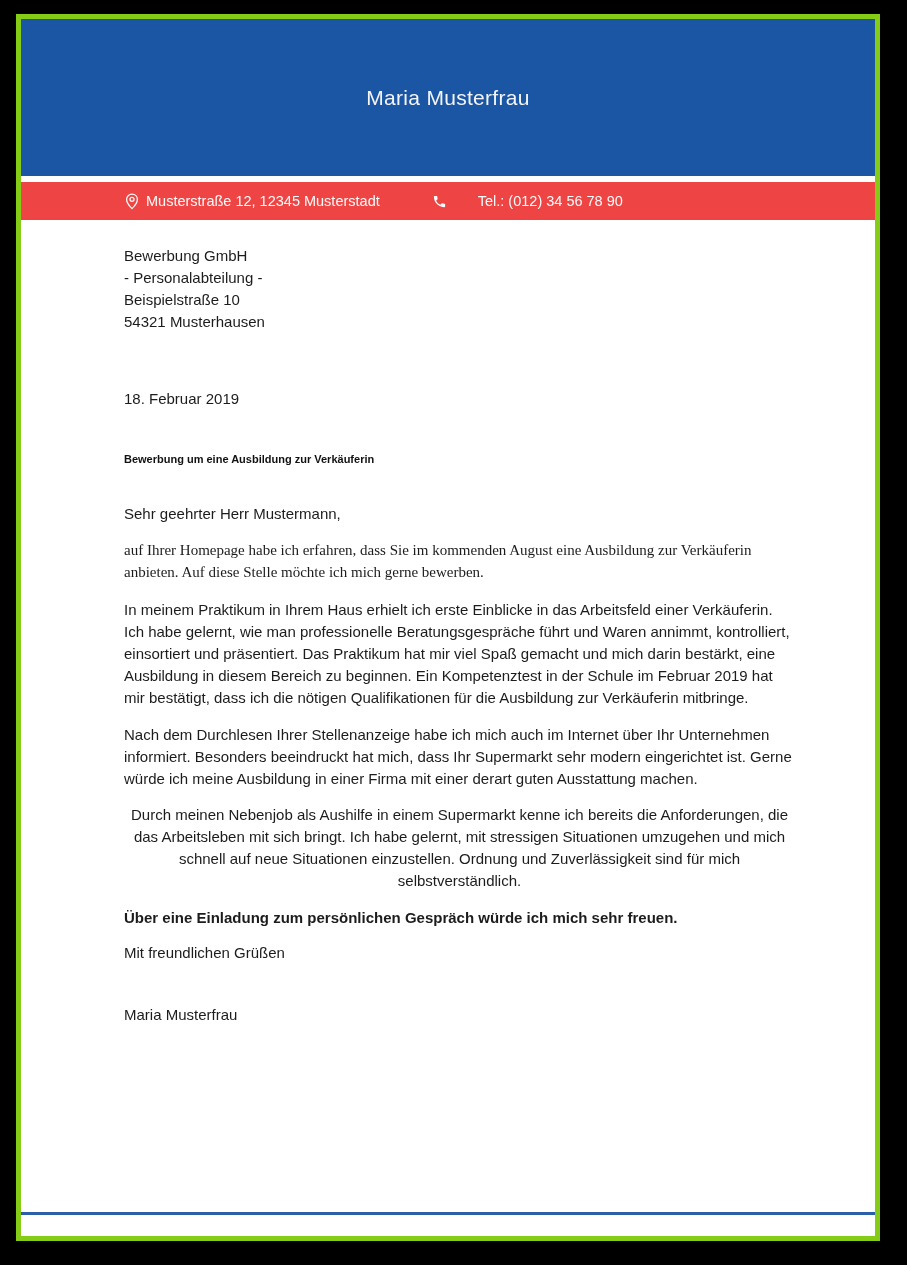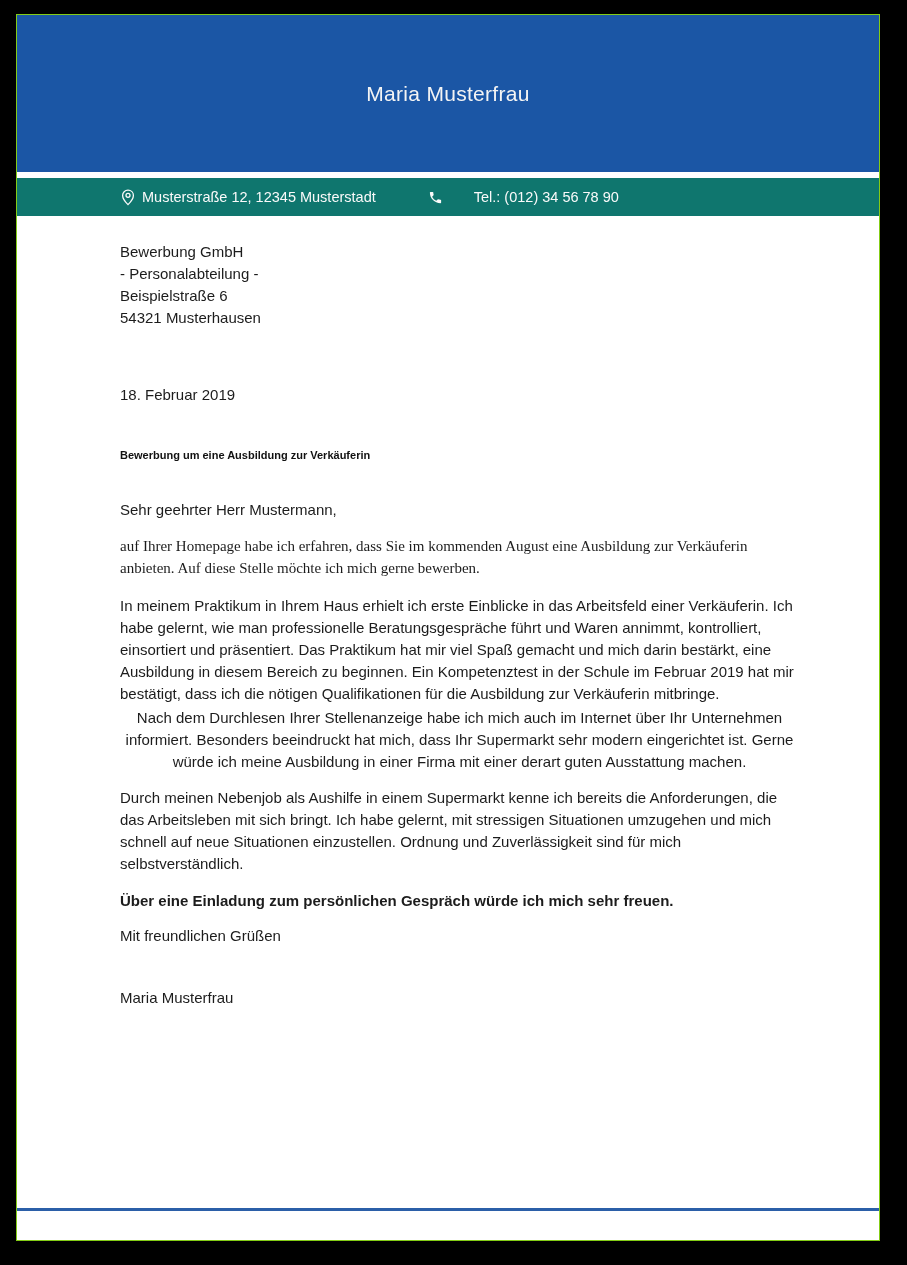--- a/index.html
+++ b/index.html
@@ -10,39 +10,39 @@
     position: relative;
     overflow: hidden;
   }
   .page {
     position: absolute;
     left: 16px;
     top: 14px;
     width: 864px;
     height: 1227px;
     background: #ffffff;
-    border: 1px solid #84cc16;
+    border: 5px solid #84cc16;
   }
   .header-band {
     height: 157px;
     background: #1b56a5;
     display: flex;
     align-items: center;
     justify-content: center;
   }
   .header-name {
     color: #f4f4f4;
     font-size: 21px;
     font-weight: 400;
     letter-spacing: 0.3px;
   }
   .header-gap { height: 6px; background: #ffffff; }
   .contact-bar {
     height: 38px;
-    background: #0f766e;
+    background: #ef4444;
     display: flex;
     padding-left: 104px;
     color: #fafafa;
     font-size: 14.5px;
   }
   .contact-item { display: flex; align-items: center; }
   .contact-item + .contact-item { margin-left: 52px; gap: 24px; }
   .contact-icon { display: inline-flex; margin-right: 7px; }
   .contact-icon svg { display: block; }
   .letter-body {
@@ -50,22 +50,22 @@
     color: #1c1c1c;
     font-size: 15px;
     line-height: 22px;
   }
   .recipient-block { margin-top: 25px; }
   .date-line { margin-top: 55px; text-align: left; }
   .subject-line { margin-top: 38px; font-weight: 700; color: #111111; font-size: 11px; }
   .salutation { margin-top: 33px; }
   .para-1 { margin-top: 14px; font-family: Liberation Serif, serif; }
   .para-2 { margin-top: 16px; }
-  .para-3 { margin-top: 2px; text-align: center; }
-  .para-4 { margin-top: 14px; }
+  .para-3 { margin-top: 15px; }
+  .para-4 { margin-top: 14px; text-align: center; }
   .para-5 { margin-top: 15px; font-weight: bold; }
   .closing { margin-top: 13px; }
   .signature { margin-top: 40px; }
   .footer-rule {
     position: absolute;
     left: 0;
     top: 1193px;
     width: 100%;
     height: 3px;
     background: #2b5fa8;
@@ -100,21 +100,21 @@
       </span>
       <span>Tel.: (012) 34 56 78 90</span>
     </div>
   </div>
 
   <div class="letter-body">
 
     <div class="recipient-block">
       <div>Bewerbung GmbH</div>
       <div>- Personalabteilung -</div>
-      <div>Beispielstraße 6</div>
+      <div>Beispielstraße 10</div>
       <div>54321 Musterhausen</div>
     </div>
 
     <div class="date-line">18. Februar 2019</div>
 
     <div class="subject-line">Bewerbung um eine Ausbildung zur Verkäuferin</div>
 
     <div class="salutation">Sehr geehrter Herr Mustermann,</div>
 
     <p class="para-1">auf Ihrer Homepage habe ich erfahren, dass Sie im kommenden August eine Ausbildung zur Verkäuferin anbieten. Auf diese Stelle möchte ich mich gerne bewerben.</p>

